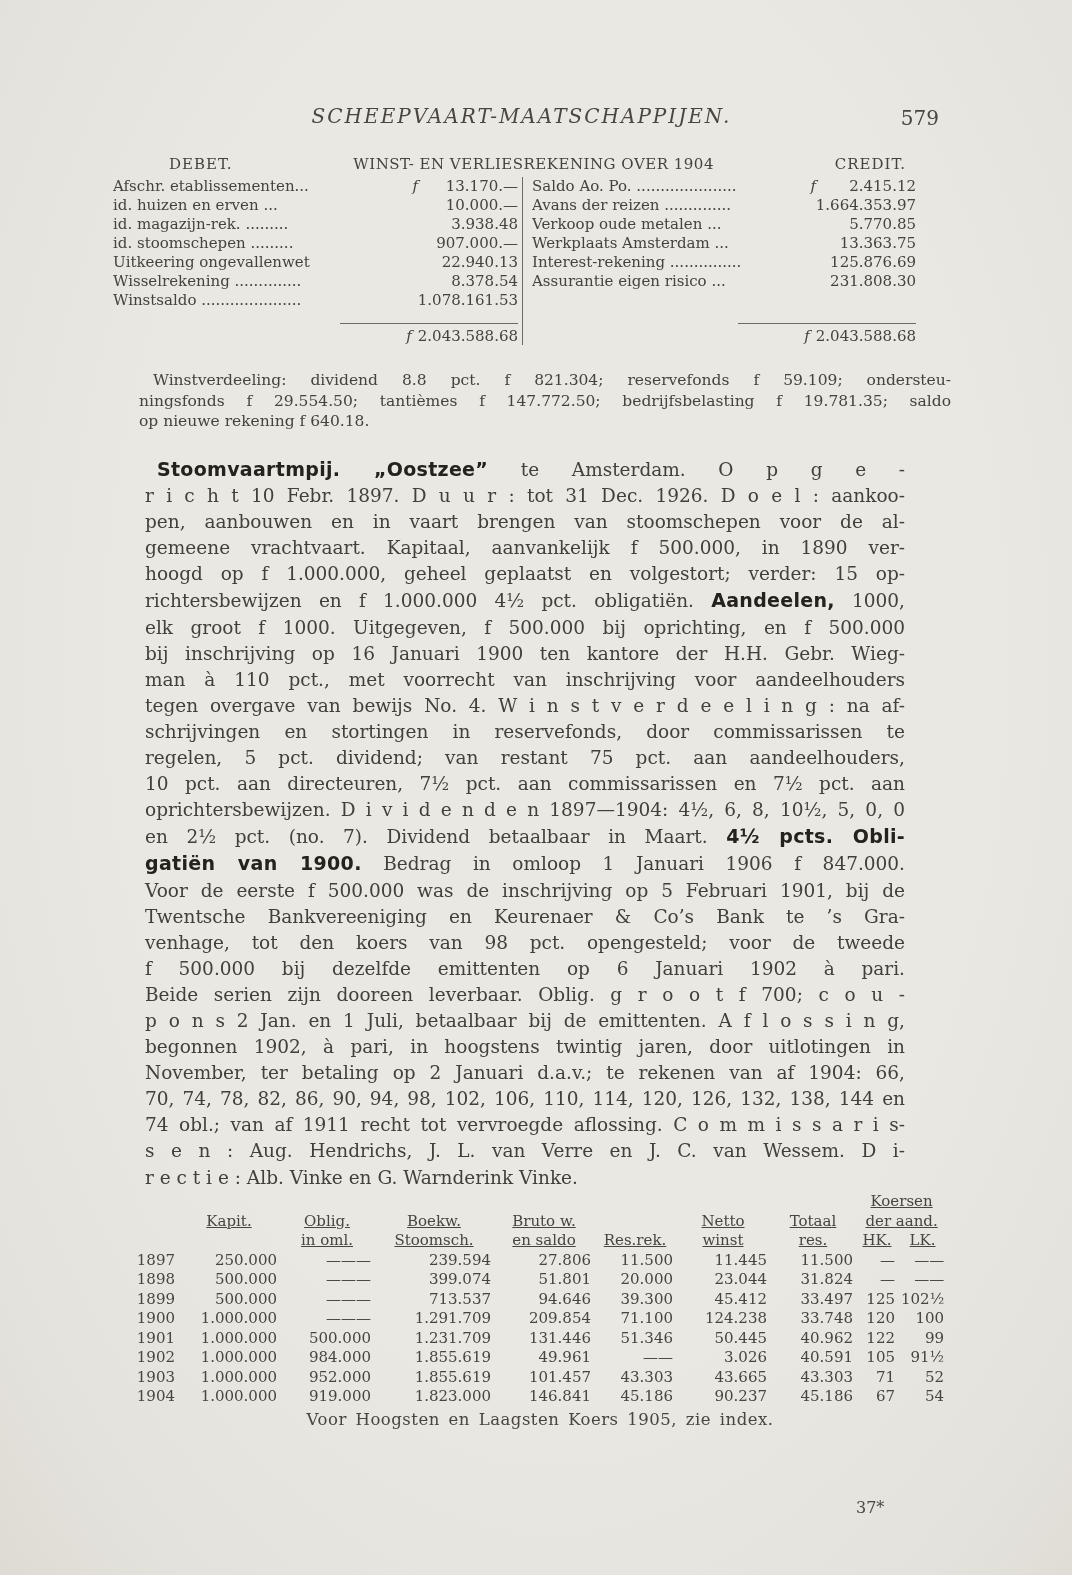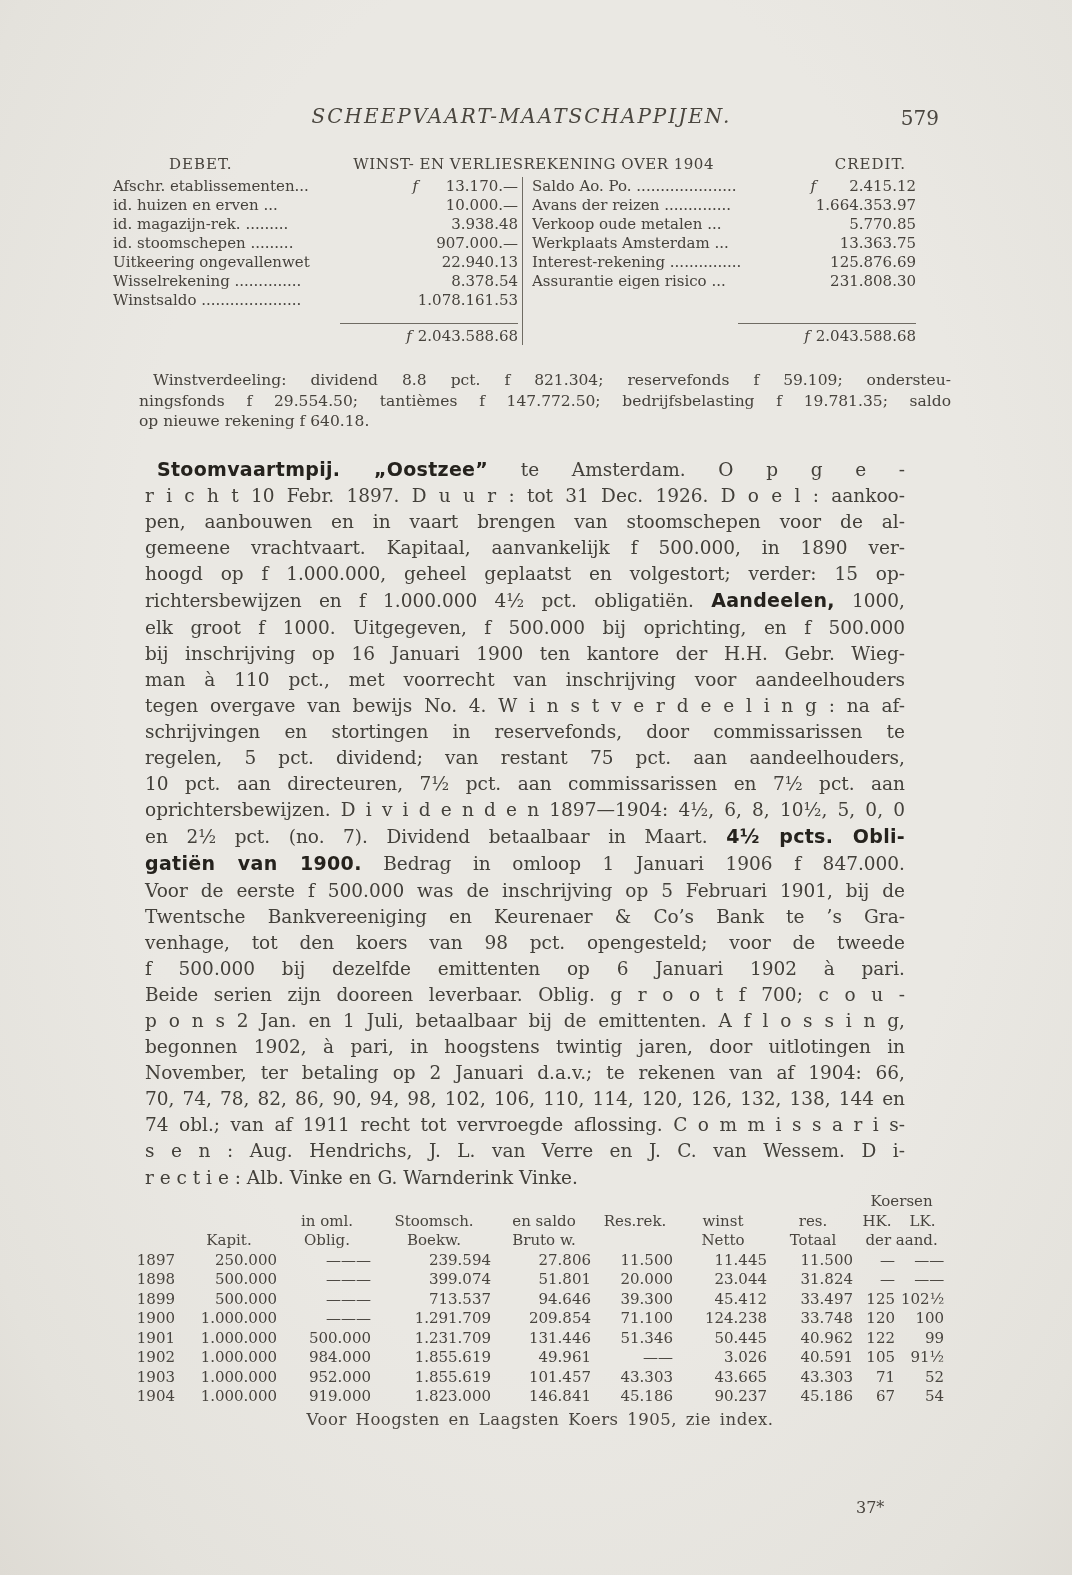--- a/index.html
+++ b/index.html
@@ -48,21 +48,21 @@
   .tl{text-align:justify;text-align-last:justify;}
   .tl.last{text-align-last:auto;}
   .bseg{
     font-family:"DejaVu Sans", sans-serif;font-weight:bold;font-size:19px;
     color:#25221d;letter-spacing:0.3px;
   }
   
   .yt{position:absolute;top:1192px;left:133px;}
   .yt table{border-collapse:collapse;}
   .yt td{padding:1px 3px;font-size:15px;line-height:17.5px;text-align:right;white-space:nowrap;color:#48443e;}
-  .yt thead td{text-align:center;}
+  .yt thead td{text-align:center;text-decoration:underline;}
   .yt-footnote{margin-top:3px;text-align:center;font-size:16.5px;letter-spacing:0.5px;word-spacing:3px;color:#48443e;}
   
   .sig{position:absolute;top:1498px;left:856px;font-size:16px;color:#48443e;}
 </style>
 </head>
 <body>
 
 <div class="page">
 
   <div class="masthead">
@@ -225,40 +225,40 @@
           <col style="width:42px">
           <col style="width:46px">
       </colgroup>
       <thead>
           <tr>
             <td colspan="8"></td>
             <td colspan="2">Koersen</td>
           </tr>
           <tr>
             <td></td>
+            <td>Kapit.</td>
+            <td>Oblig.</td>
+            <td>Boekw.</td>
+            <td>Bruto w.</td>
+            <td></td>
+            <td>Netto</td>
+            <td>Totaal</td>
+            <td colspan="2">der aand.</td>
+          </tr>
+          <tr>
+            <td></td>
             <td></td>
             <td>in oml.</td>
             <td>Stoomsch.</td>
             <td>en saldo</td>
             <td>Res.rek.</td>
             <td>winst</td>
             <td>res.</td>
             <td>HK.</td>
             <td>LK.</td>
-          </tr>
-          <tr>
-            <td></td>
-            <td>Kapit.</td>
-            <td>Oblig.</td>
-            <td>Boekw.</td>
-            <td>Bruto w.</td>
-            <td></td>
-            <td>Netto</td>
-            <td>Totaal</td>
-            <td colspan="2">der aand.</td>
           </tr>
         </thead>
       <tbody>
           <tr>
             <td>1897</td>
             <td>250.000</td>
             <td>———</td>
             <td>239.594</td>
             <td>27.806</td>
             <td>11.500</td>

